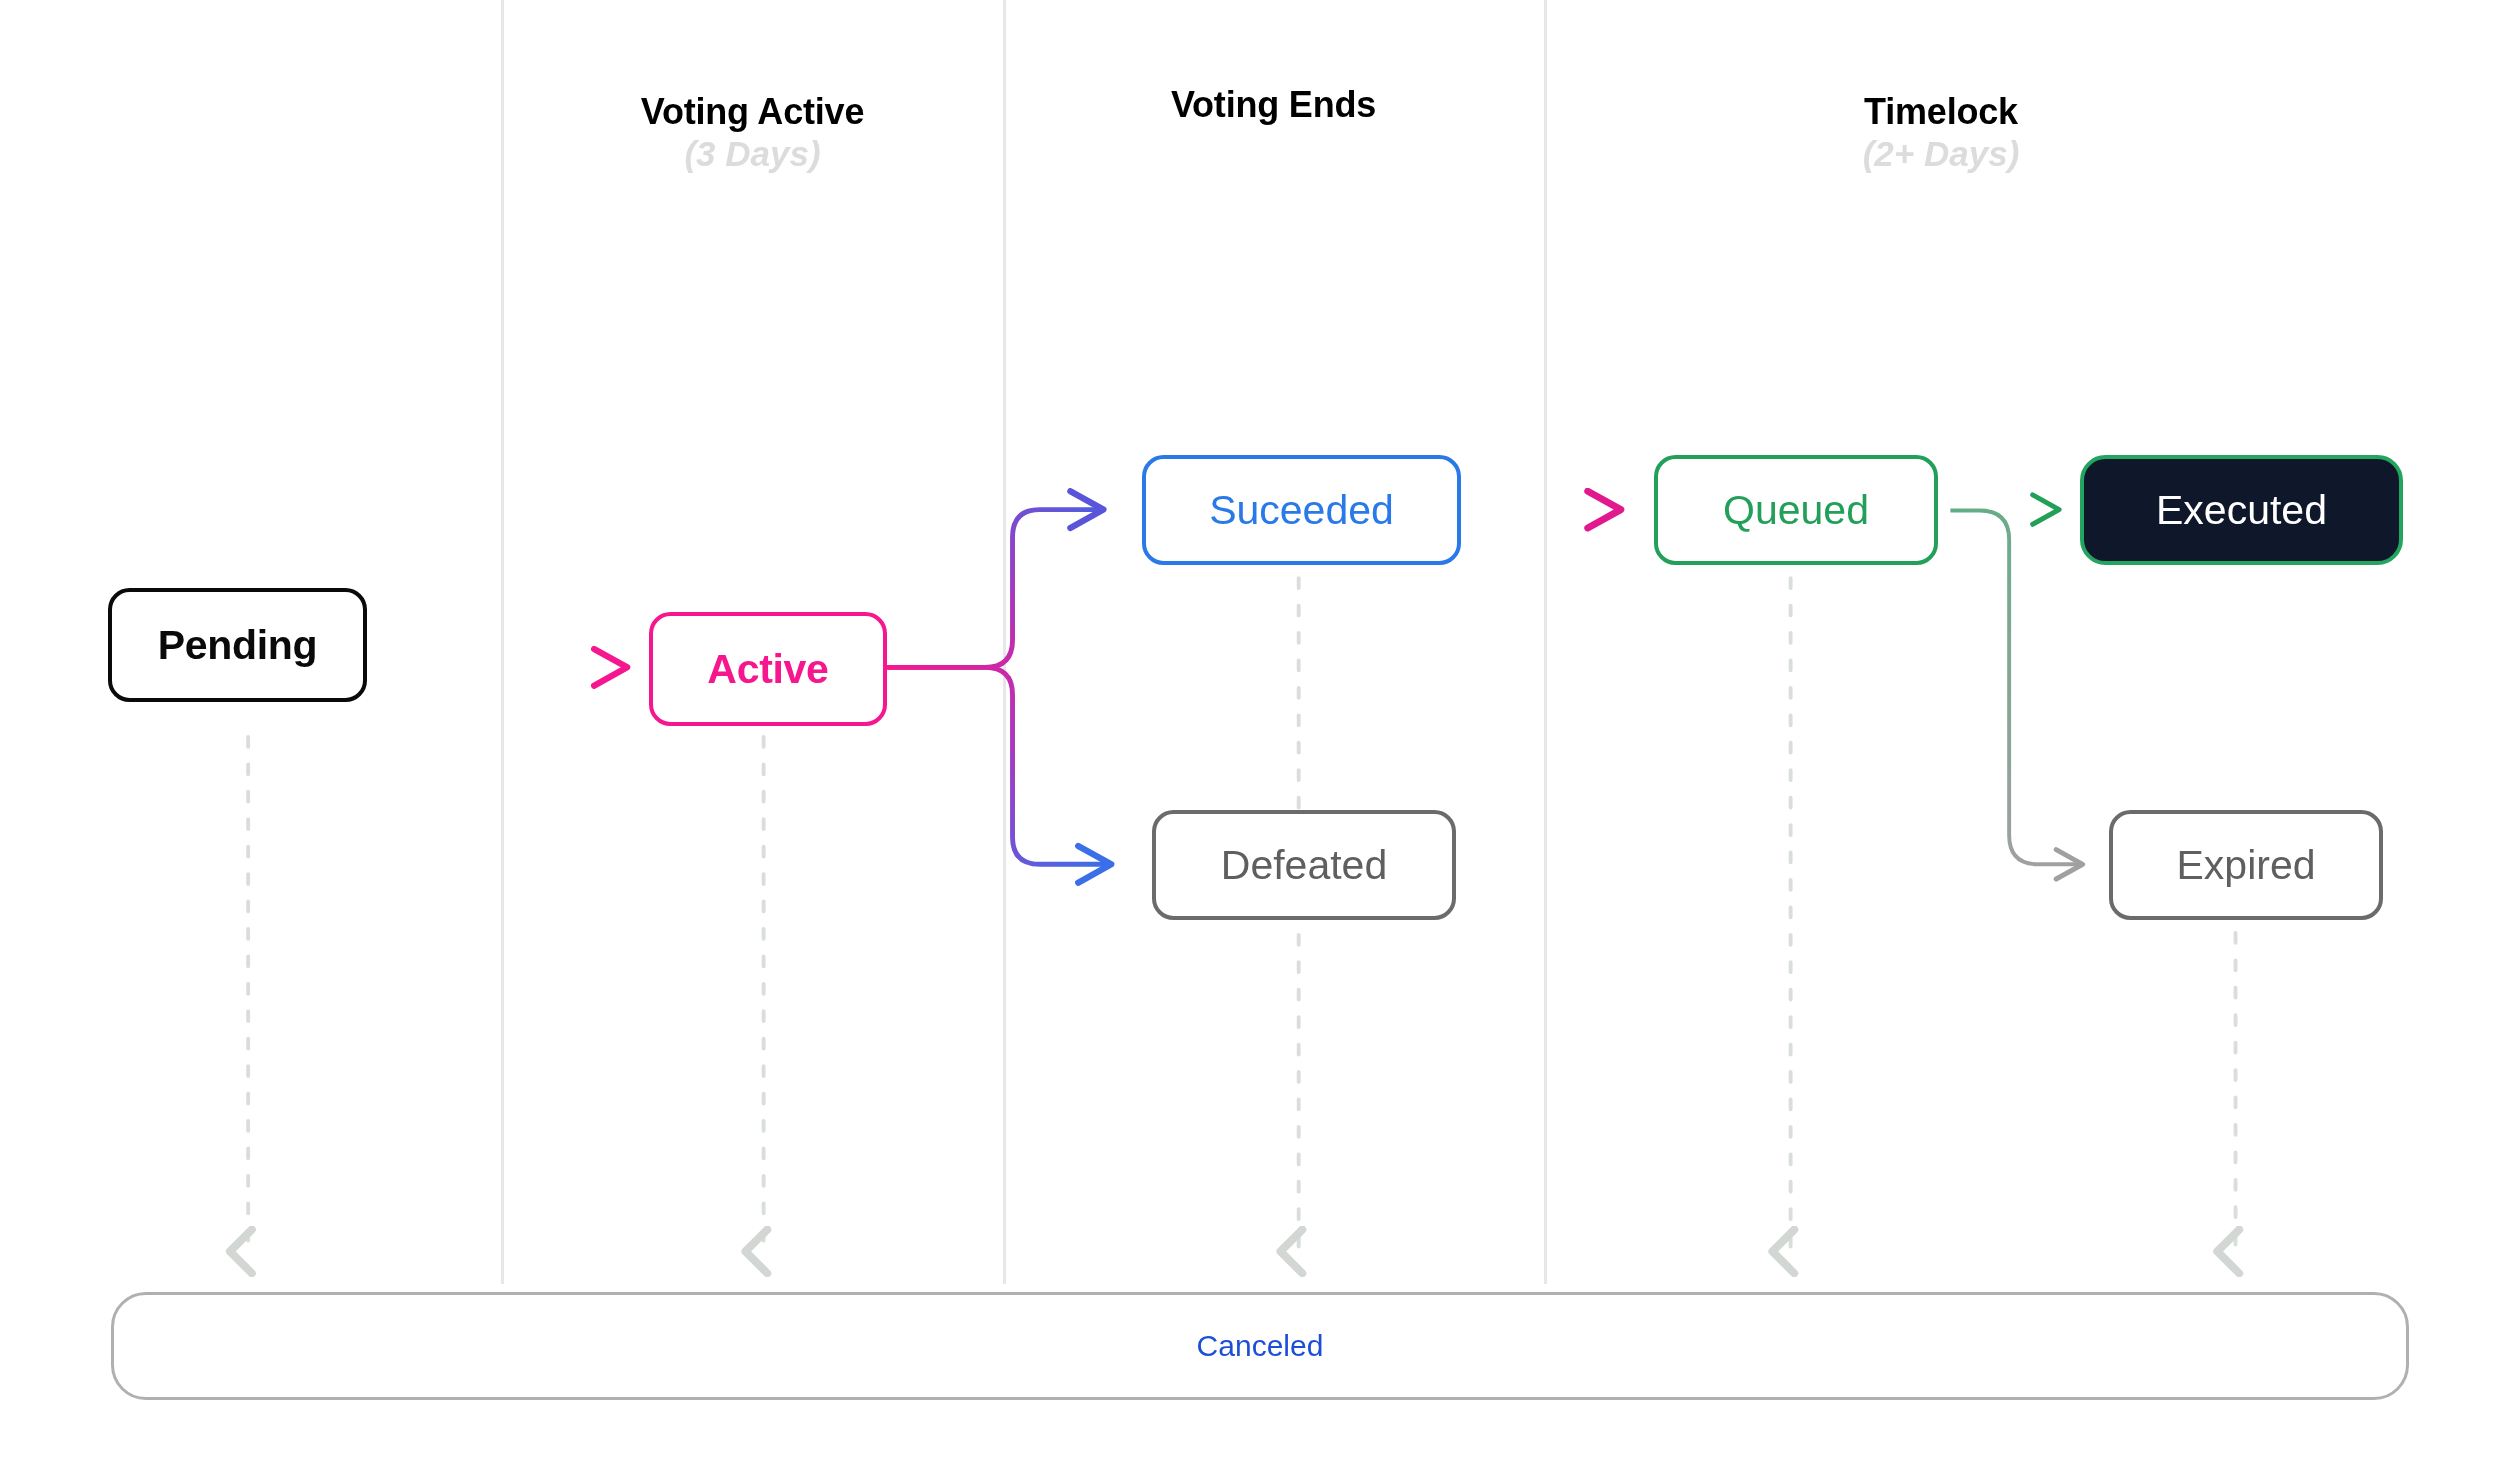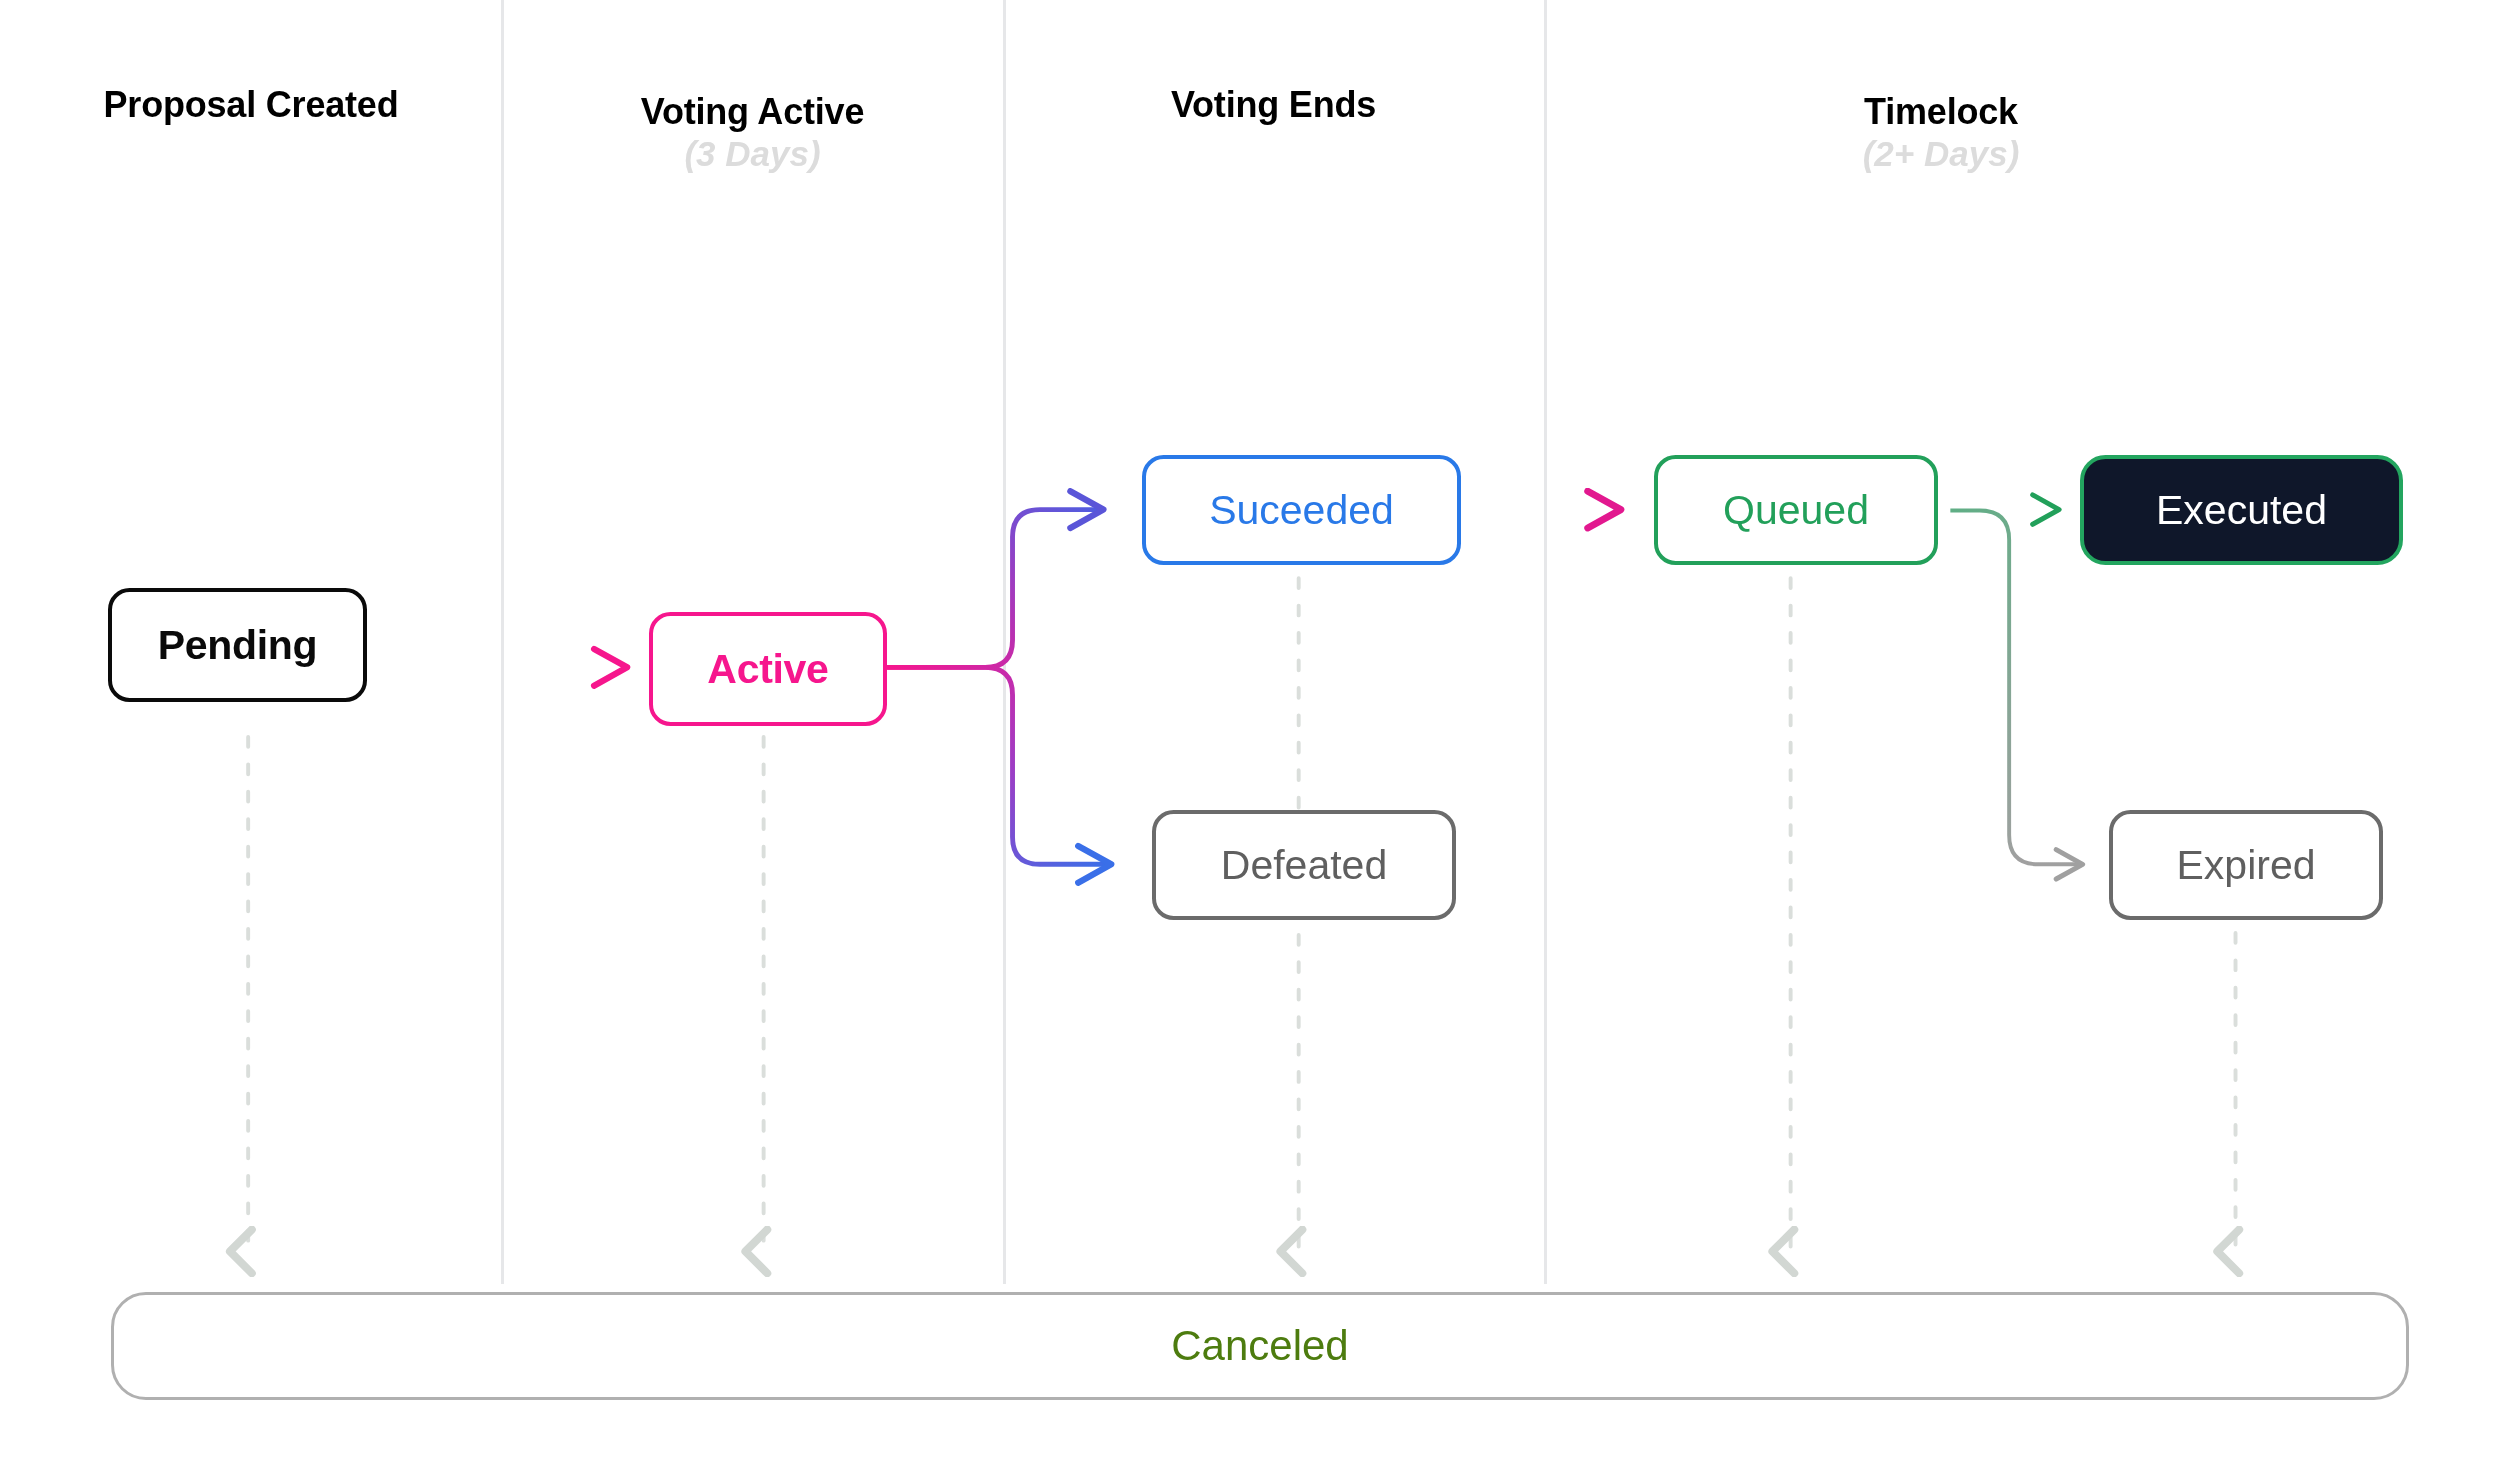--- a/index.html
+++ b/index.html
@@ -109,37 +109,34 @@
   
   .canceled-bar {
     position: absolute;
     box-sizing: border-box;
     display: flex;
     align-items: center;
     justify-content: center;
     border: 3.9px solid #b0b0b0;
     border-radius: 35px;
     background: #ffffff;
-    color: #4d7c0f;
-    font-size: 42px;
+    color: #1d4ed8;
+    font-size: 30px;
     font-weight: 400;
   }
 </style>
 </head>
 <body>
 
 <div id="stage">
 
   <div class="divider" style="left:501px; height:1284px;"></div>
   <div class="divider" style="left:1003px; height:1284px;"></div>
   <div class="divider" style="left:1544px; height:1284px;"></div>
 
-  <div class="phase" style="left:0px; top:86px; width:502px;">
-    <div class="phase-title">Proposal Created</div>
-  </div>
 
   <div class="phase" style="left:502px; top:93px; width:501px;">
     <div class="phase-title">Voting Active</div>
     <div class="phase-sub">(3 Days)</div>
   </div>
 
   <div class="phase" style="left:1003px; top:86px; width:541px;">
     <div class="phase-title">Voting Ends</div>
   </div>
 

